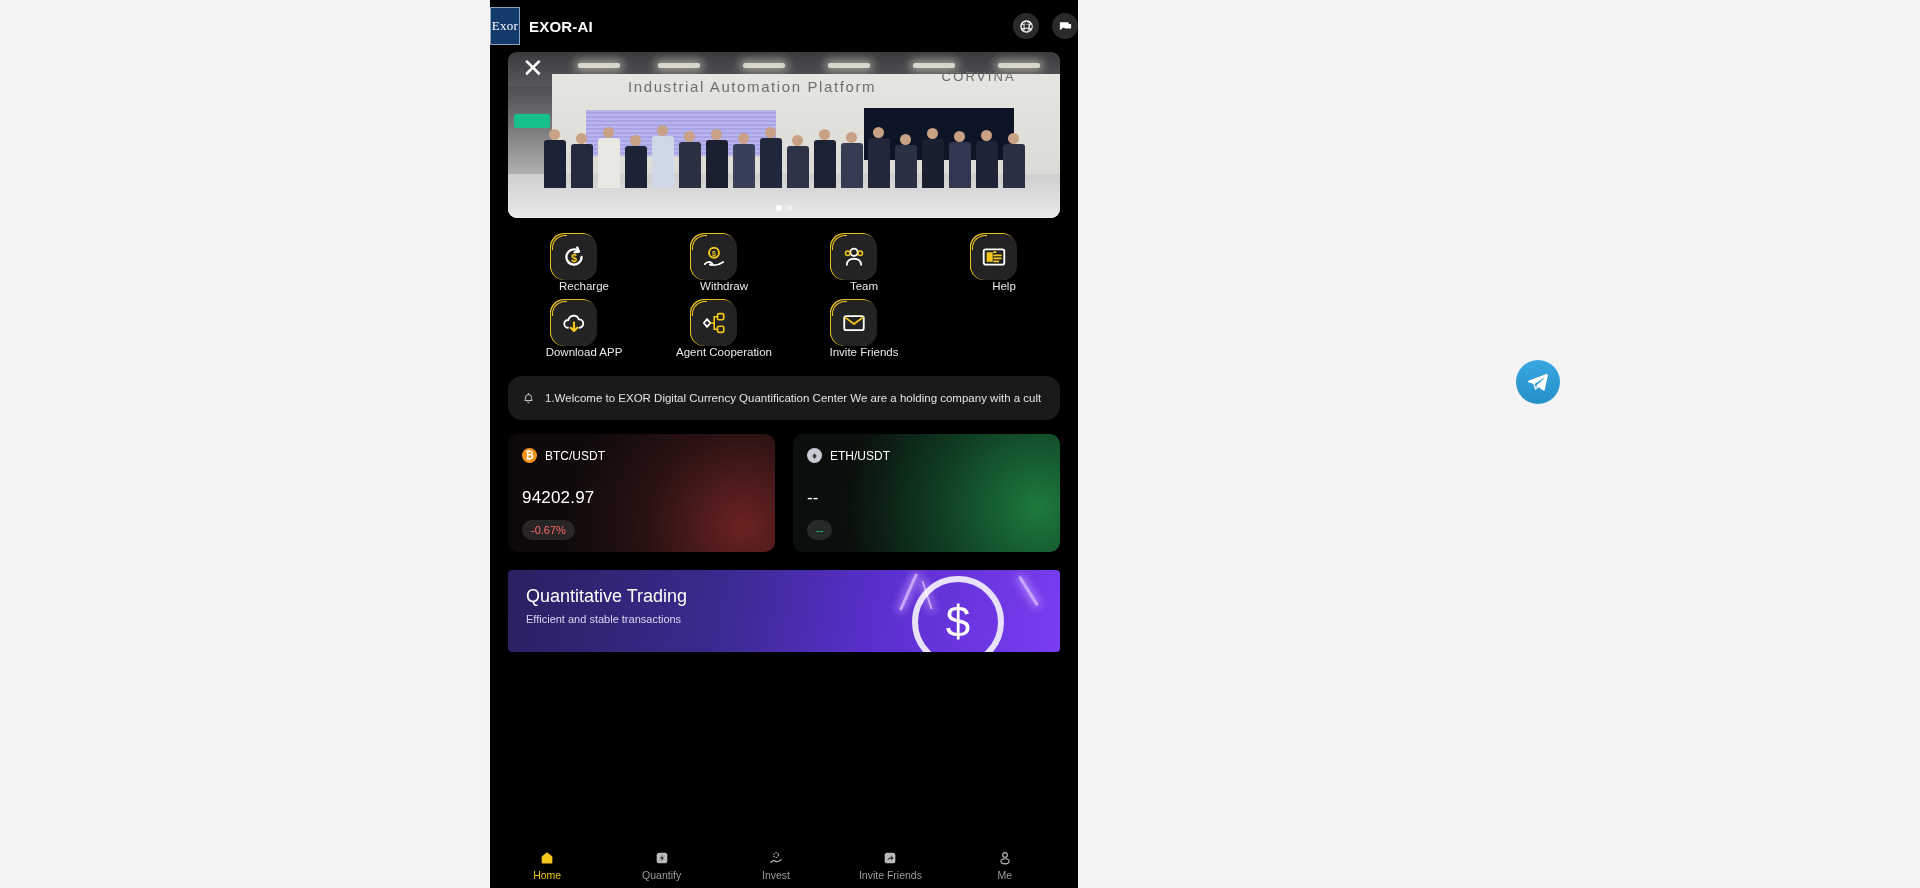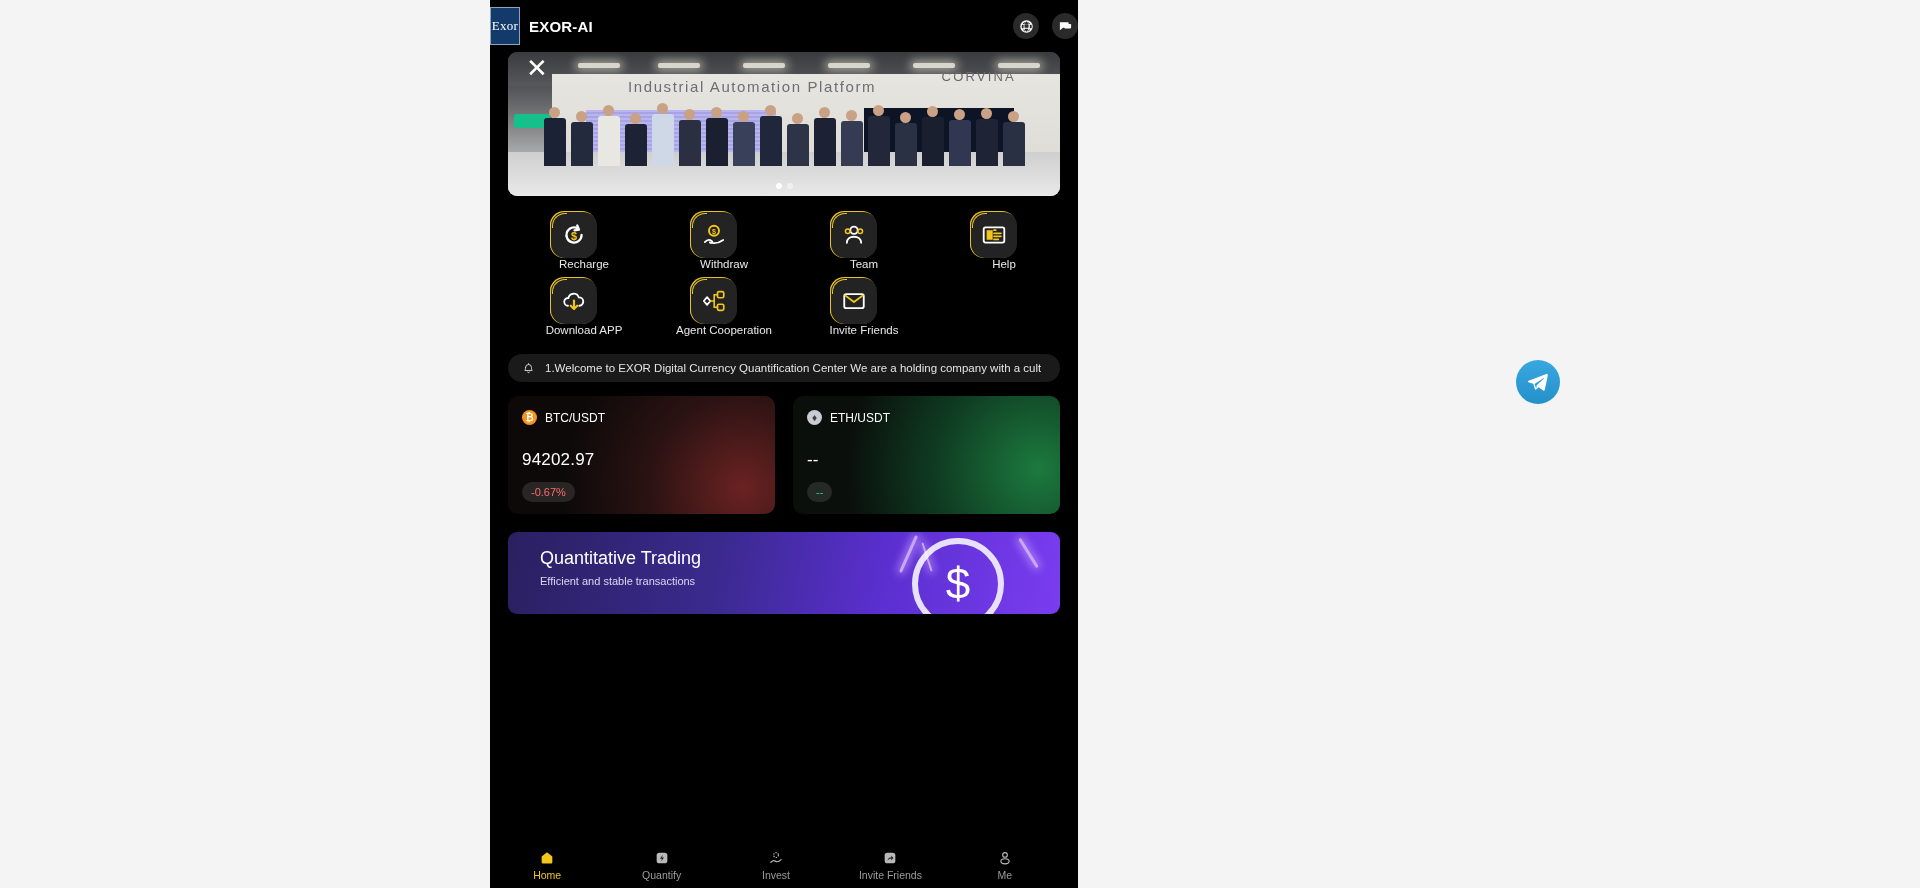--- a/index.html
+++ b/index.html
@@ -45,25 +45,24 @@
     background: #2a2a2a;
     display: flex; align-items: center; justify-content: center;
     cursor: pointer;
   }
   .circle-btn svg { width: 15px; height: 15px; fill: #fff; }
 
   
   .banner-wrap { padding: 0 18px; }
   .banner {
     position: relative;
-    height: 144px;
+    height: 166px;
     border-radius: 9px;
     overflow: hidden;
     background: linear-gradient(180deg,#2d2e31 0%,#494a4d 18%,#6d6e70 40%,#a9aaab 70%,#d9d9d9 100%);
-    text-align: center;
   }
   .banner-ceiling {
     position: absolute; left: 0; top: 0; right: 0; height: 34px;
     background: linear-gradient(180deg,#3a3b3e,#57585b);
   }
   .banner-light {
     position: absolute; top: 11px; height: 5px; width: 42px;
     background: #f2f0e4; border-radius: 2px; opacity: .85;
     box-shadow: 0 0 10px 3px rgba(255,253,230,.6);
   }
@@ -145,21 +144,21 @@
   .tile svg { width: 26px; height: 26px; }
   .grid-label {
     color: #e9e9e9; font-size: 11.5px;
     white-space: nowrap;
     padding-left: 20px;
   }
 
   
   .notice {
     margin: 12px 18px 0 18px;
-    height: 28px;
+    height: 44px;
     background: #1a1a1a;
     border-radius: 14px;
     display: flex; align-items: center; gap: 10px;
     padding: 0 14px; overflow: hidden;
     cursor: pointer;
   }
   .notice svg { width: 13px; height: 13px; stroke: #ddd; fill: none; flex: 0 0 auto; }
   .notice-text {
     color: #e4e4e4; font-size: 11.5px; white-space: nowrap;
     overflow: hidden; text-overflow: clip;
@@ -191,24 +190,24 @@
     padding: 4px 9px; border-radius: 11px;
     background: rgba(120,120,120,.26);
     font-size: 11px;
   }
   .mbadge.down { color: #ff6b6b; }
   .mbadge.flat { color: #27d07a; }
 
   
   .promo {
     margin: 18px 18px 0 18px;
-    height: 82px; border-radius: 9px;
+    height: 82px; border-radius: 4px;
     background: linear-gradient(100deg,#2a2060 0%,#3a2a8e 38%,#5b2fd0 68%,#7a3df0 100%);
     position: relative; overflow: hidden;
-    padding: 16px 0 0 32px;
+    padding: 16px 0 0 18px;
     cursor: pointer;
   }
   .promo-title { color: #fff; font-size: 18px; font-weight: 400; }
   .promo-sub { color: #dcd6f5; font-size: 11px; margin-top: 6px; }
   .promo-coin {
     position: absolute; right: 56px; top: 6px;
     width: 92px; height: 92px; border-radius: 50%;
     border: 6px solid rgba(255,255,255,.85);
     display: flex; align-items: center; justify-content: center;
     color: #fff; font-size: 44px; font-weight: 300;

